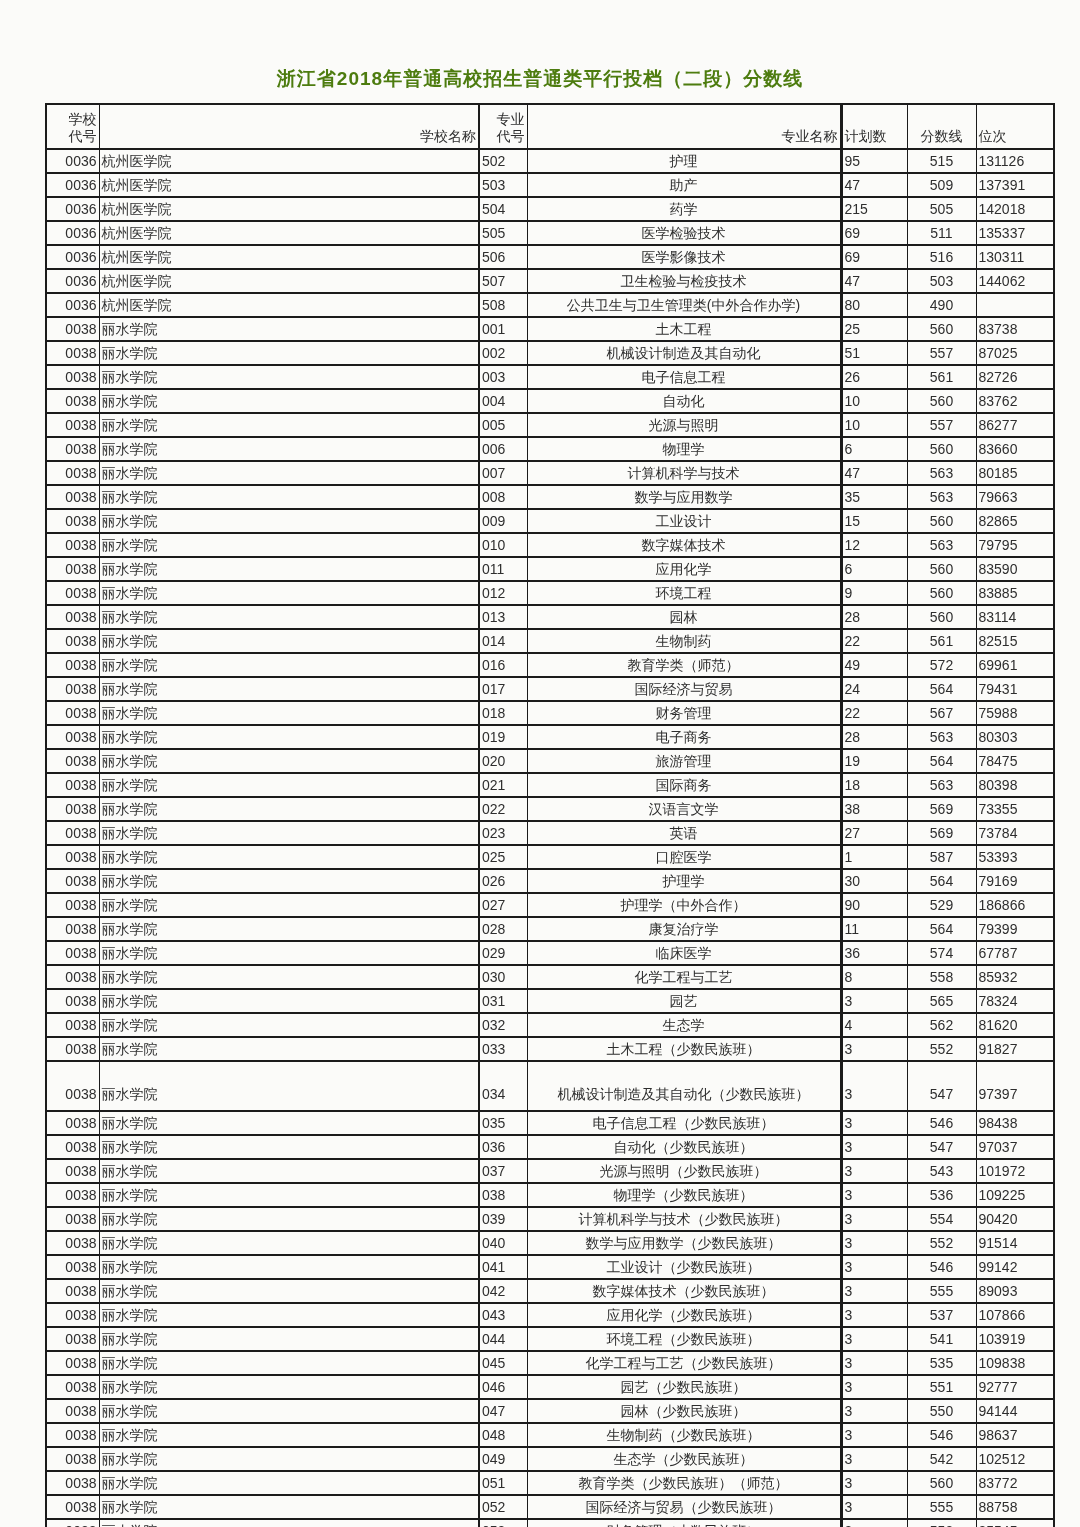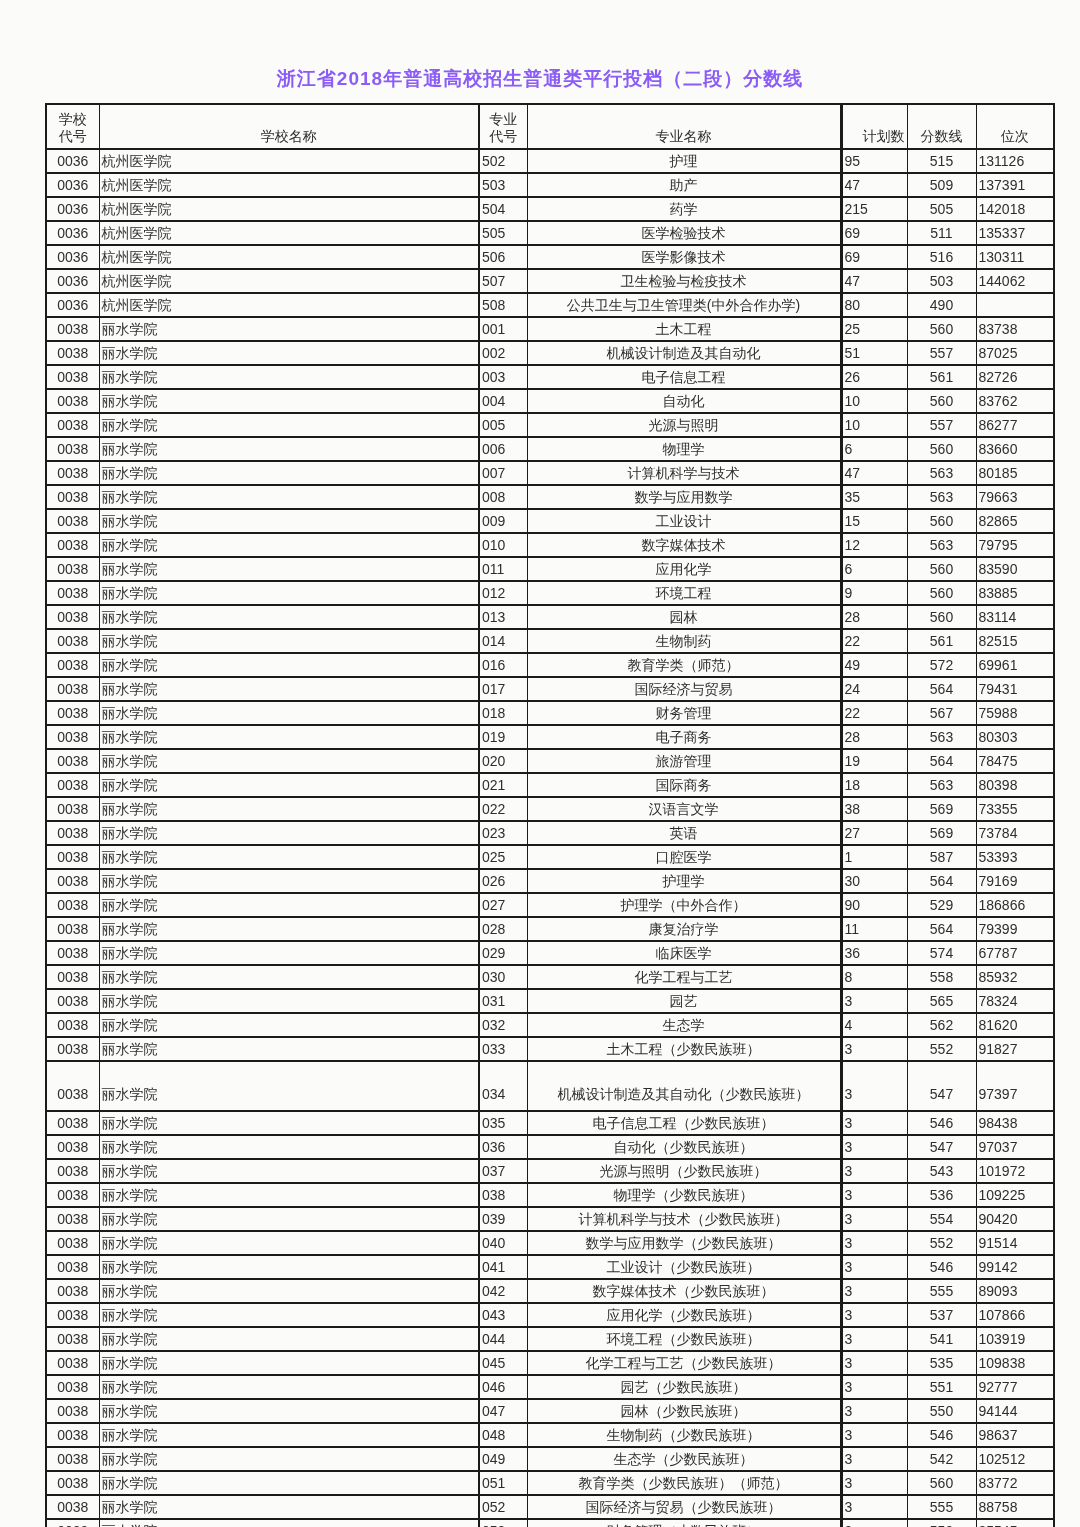--- a/index.html
+++ b/index.html
@@ -8,45 +8,45 @@
     background: #fbfbf9;
     font-family: "Liberation Sans", "DejaVu Sans", sans-serif;
     color: #2e2e2e;
   }
   .page { position: relative; width: 1080px; height: 1527px; overflow: hidden; }
 
   .doc-title {
     position: absolute; top: 66px; left: 0; width: 100%;
     text-align: center;
     font-size: 19px; font-weight: 700; letter-spacing: 1px;
-    color: #8b5cf6;
+    color: #4d7c0f;
   }
 
   .score-table {
     position: absolute; left: 45px; top: 103px;
     width: 1008px;
     border-collapse: collapse; table-layout: fixed;
     border: 2px solid #1b1b1b;
     font-size: 14px;
   }
   .score-table td, .score-table th {
     border: 1px solid #1b1b1b;
     border-top-width: 2px; border-bottom-width: 2px;
     overflow: hidden; white-space: nowrap;
     vertical-align: bottom;
     padding: 0 2px 2px 2px;
     line-height: 17px;
     font-weight: normal;
     color: #2e2e2e;
   }
-  .score-table thead th { height: 40px; padding-bottom: 3px; text-align: center; }
+  .score-table thead th { height: 40px; padding-bottom: 3px; text-align: right; }
   .score-table tbody td { height: 20px; }
 
   
-  .c0 { padding-left: 5px; text-align: center; }
+  .c0 { padding-left: 5px; text-align: right; }
   .c1 { padding-left: 9px; text-align: left; border-radius: 16px; }
   .c2 { padding-left: 6px; text-align: left; border-left-width: 2px !important; }
   .c3 { padding-left: 8px; text-align: center; }
   .c4 { text-align: left; border-left-width: 3px !important; }
   .c5 { text-align: center; }
   .c6 { }
 
   
   .score-table tbody tr.tall td { height: 41px; padding-bottom: 7px; }
 </style>
@@ -66,23 +66,23 @@
       <col style="width:66px">
       <col style="width:69px">
       <col style="width:78px">
     </colgroup>
     <thead>
       <tr>
         <th class="c0"><span>学校</span><br><span>代号</span></th>
         <th class="c1">学校名称</th>
         <th class="c2"><span>专业</span><br><span>代号</span></th>
         <th class="c3">专业名称</th>
-        <th class="c4" style="text-align:right">计划数</th>
+        <th class="c4" style="text-align:left">计划数</th>
         <th class="c5" style="text-align:center">分数线</th>
-        <th class="c6" style="text-align:center">位次</th>
+        <th class="c6" style="text-align:left">位次</th>
       </tr>
     </thead>
     <tbody>
         <tr>
           <td class="c0">0036</td>
           <td class="c1">杭州医学院</td>
           <td class="c2">502</td>
           <td class="c3">护理</td>
           <td class="c4">95</td>
           <td class="c5">515</td>

